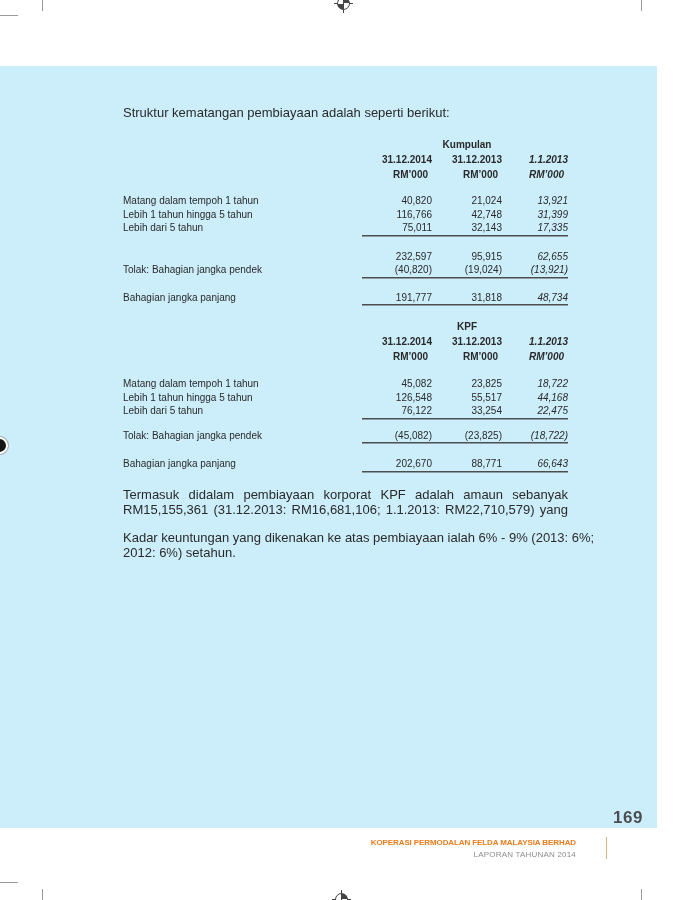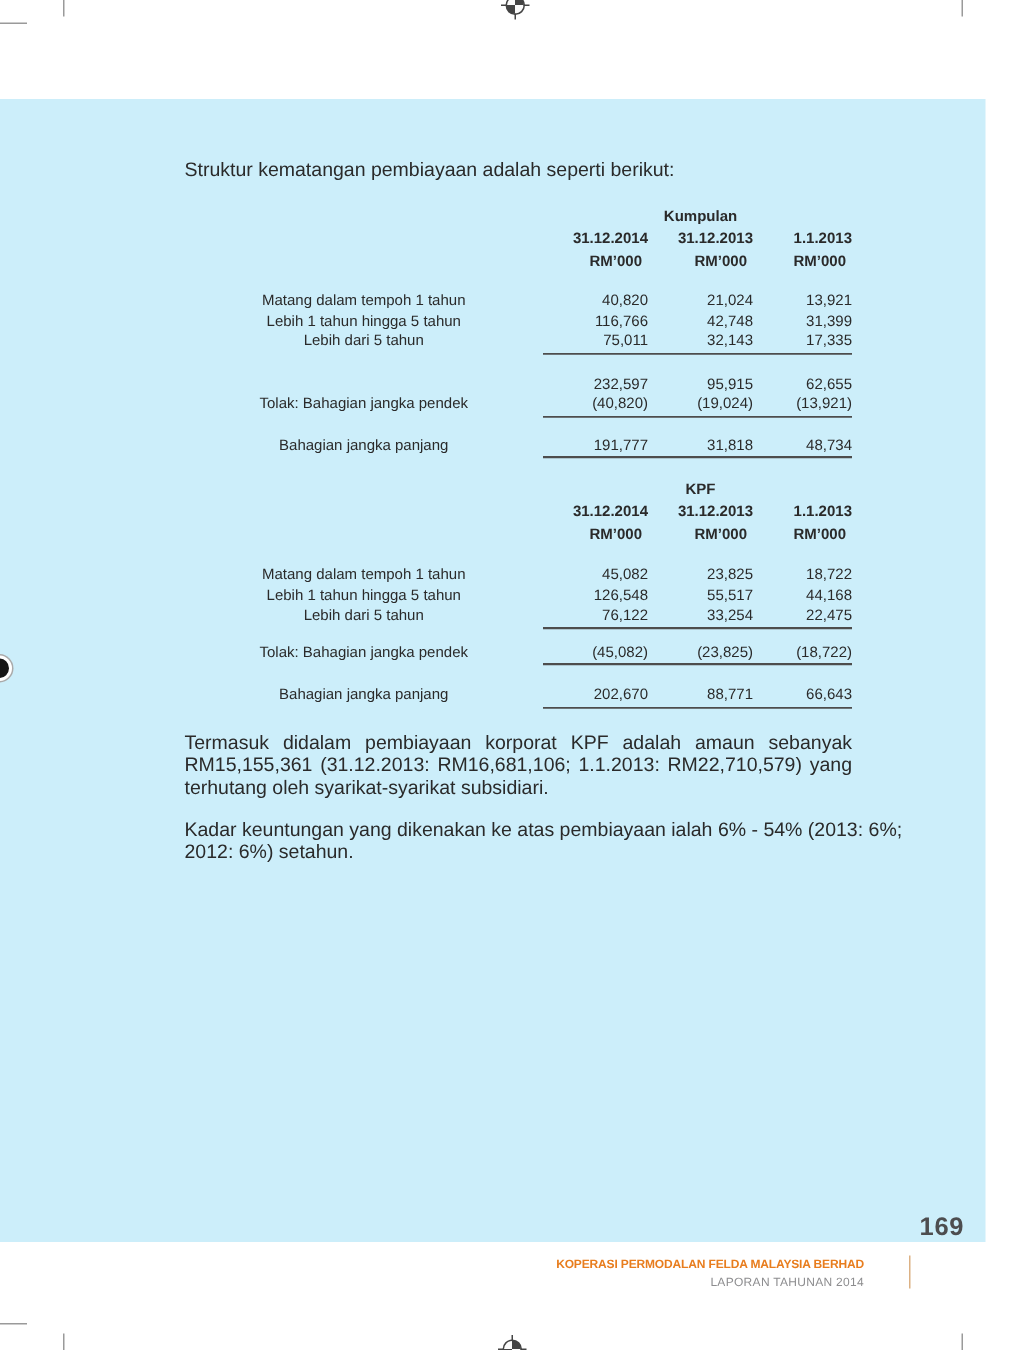--- a/index.html
+++ b/index.html
@@ -16,23 +16,23 @@
     position:relative;width:657px;height:900px;background:#ffffff;
     overflow:hidden;font-family:"Liberation Sans", sans-serif;color:var(--ink);
   }
   .panel{position:absolute;left:0;top:66px;width:684px;height:762px;background:var(--panel-bg);}
   .content{position:absolute;left:123px;top:0;width:445px;}
   .intro{margin-top:105px;font-size:13px;line-height:15px;}
 
   
   .row{display:flex;line-height:13.5px;font-size:10px;}
   .hrow{line-height:15px;font-weight:bold;}
-  .label{flex:1;text-align:center;}
+  .label{flex:1;}
   .cell{width:70px;text-align:right;}
-  .cell.c3{width:66px;}
+  .cell.c3{width:66px;font-style:italic;}
   .cell.center{text-align:center;}
   .cell.unit{padding-right:4px;box-sizing:border-box;}
   .row.u .cell{box-shadow:0 1.5px 0 0 var(--rule);}
 
   .tbl1 .grp{margin-top:17px;}
   .tbl2 .grp{margin-top:15px;}
   .tbl1 .r0{margin-top:12px;}
   .tbl1 .r3{margin-top:15px;}
   .tbl1 .r5{margin-top:14px;}
   .tbl2 .r0{margin-top:13px;}
@@ -200,24 +200,23 @@
         <div class="row r5 u">
           <span class="label">Bahagian jangka panjang</span>
           <span class="cell">202,670</span>
           <span class="cell">88,771</span>
           <span class="cell c3">66,643</span>
         </div>
       </div>
     <div class="para para1">
         <div class="pline">Termasuk didalam pembiayaan korporat KPF adalah amaun sebanyak</div>
         <div class="pline">RM15,155,361 (31.12.2013: RM16,681,106; 1.1.2013: RM22,710,579) yang</div>
-        <div class="pline last">terhutang oleh syarikat-syarikat subsidiari.</div>
       </div>
     <div class="para para2">
-        <div class="pline">Kadar keuntungan yang dikenakan ke atas pembiayaan ialah 6% - 54% (2013: 6%;</div>
+        <div class="pline">Kadar keuntungan yang dikenakan ke atas pembiayaan ialah 6% - 9% (2013: 6%;</div>
         <div class="pline last">2012: 6%) setahun.</div>
       </div>
   </div>
 
   <div class="footer-block">
     <div class="footer-company">KOPERASI PERMODALAN FELDA MALAYSIA BERHAD</div>
     <div class="footer-edition">LAPORAN TAHUNAN 2014</div>
   </div>
   <div class="footer-sep"></div>
   <div class="footer-pagenum">169</div>

